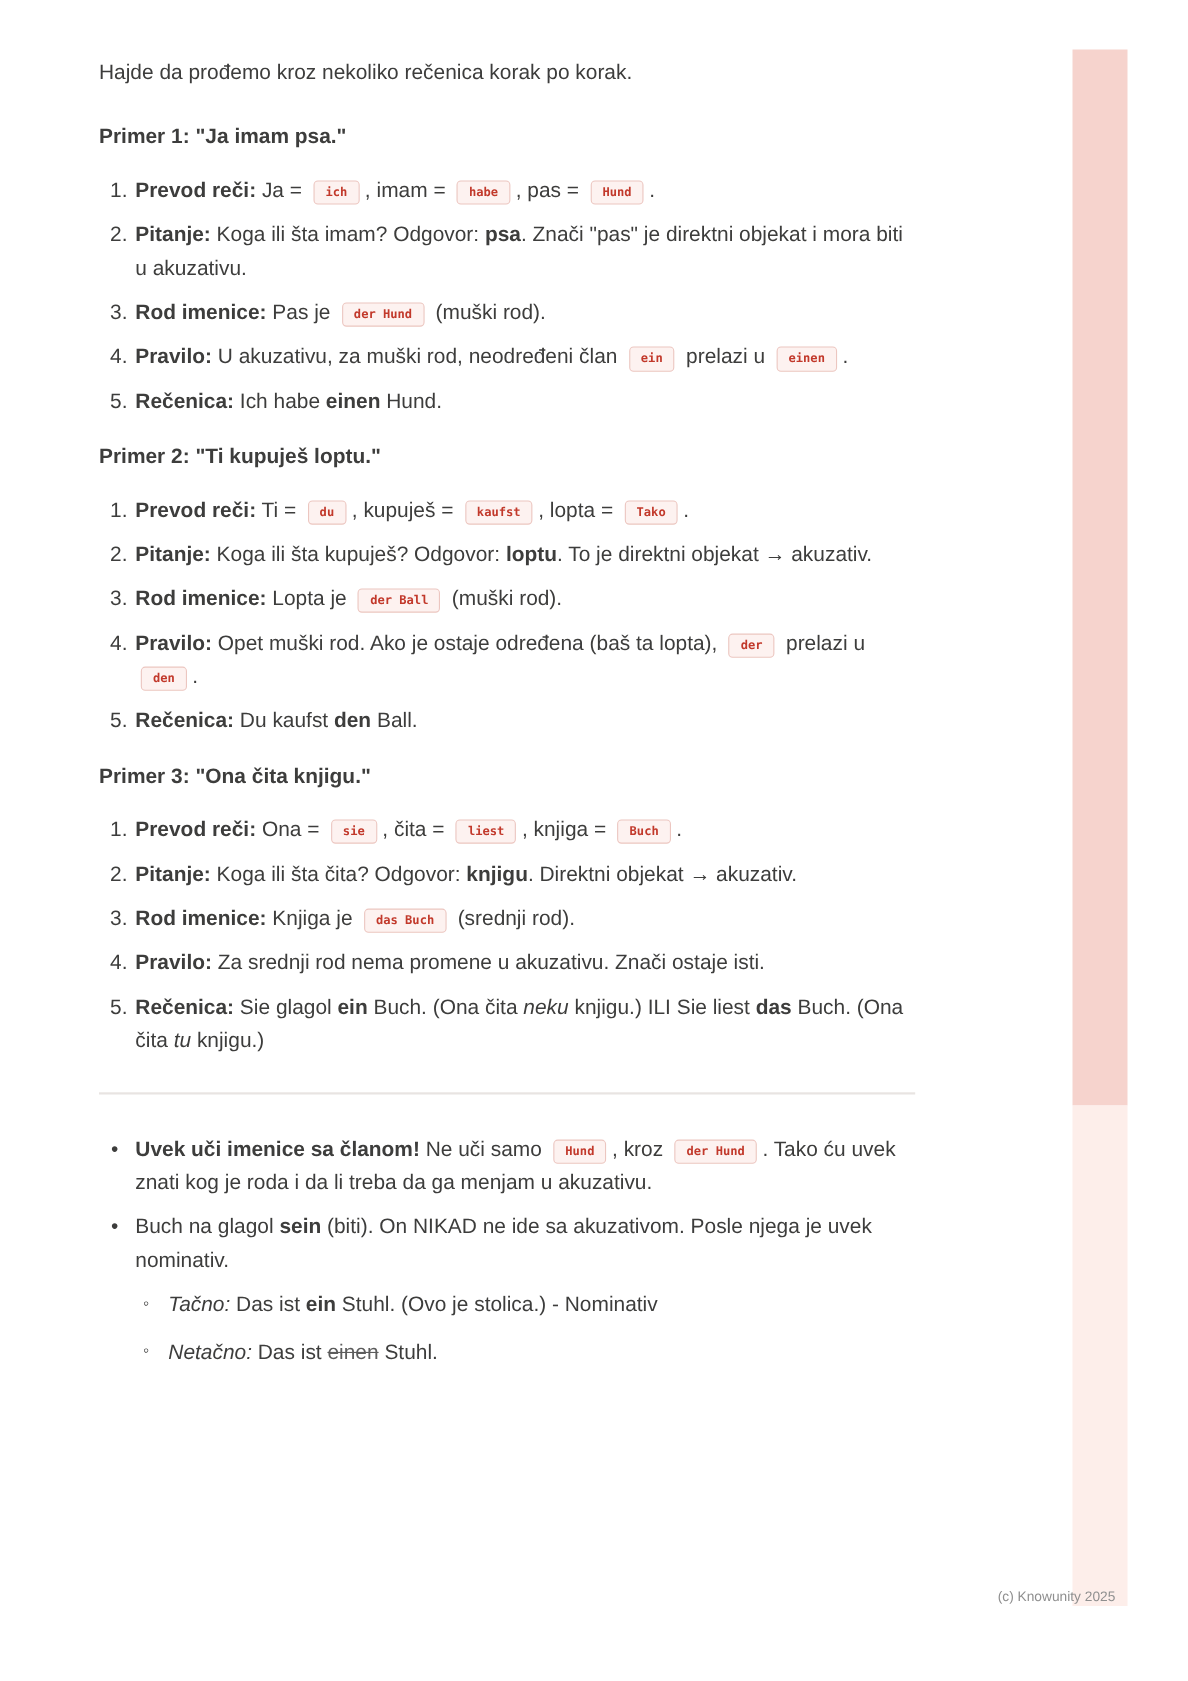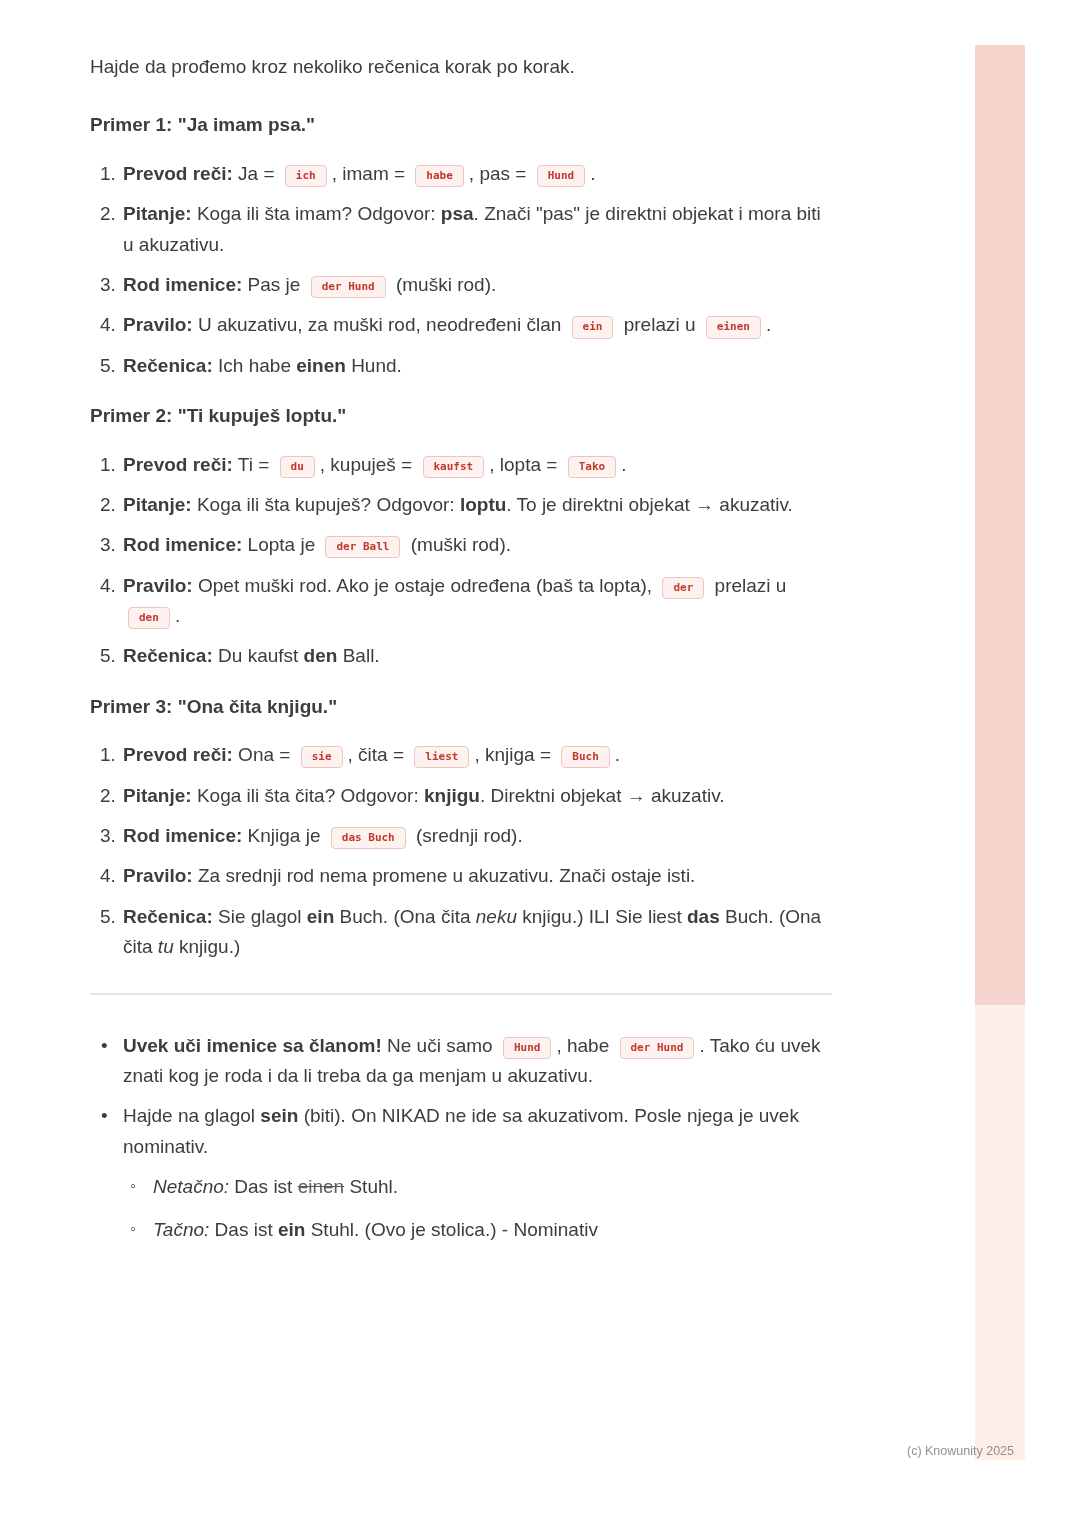--- a/index.html
+++ b/index.html
@@ -125,21 +125,21 @@
     <h3><span class="b">Primer 3: "Ona čita knjigu."</span></h3>
     <ol>
       <li><span class="b">Prevod reči:</span><span> Ona = </span><code class="chip">sie</code><span>, čita = </span><code class="chip">liest</code><span>, knjiga = </span><code class="chip">Buch</code><span>.</span></li>
       <li><span class="b">Pitanje:</span><span> Koga ili šta čita? Odgovor: </span><span class="b">knjigu</span><span>. Direktni objekat → akuzativ.</span></li>
       <li><span class="b">Rod imenice:</span><span> Knjiga je </span><code class="chip">das Buch</code><span> (srednji rod).</span></li>
       <li><span class="b">Pravilo:</span><span> Za srednji rod nema promene u akuzativu. Znači ostaje isti.</span></li>
       <li><span class="b">Rečenica:</span><span> Sie glagol </span><span class="b">ein</span><span> Buch. (Ona čita </span><span class="i">neku</span><span> knjigu.) ILI Sie liest </span><span class="b">das</span><span> Buch. (Ona čita </span><span class="i">tu</span><span> knjigu.)</span></li>
     </ol>
     <hr class="divider">
     <ul>
-      <li><span class="b">Uvek uči imenice sa članom!</span><span> Ne uči samo </span><code class="chip">Hund</code><span>, habe </span><code class="chip">der Hund</code><span>. Tako ću uvek znati kog je roda i da li treba da ga menjam u akuzativu.</span></li>
-      <li><span>Hajde na glagol </span><span class="b">sein</span><span> (biti). On NIKAD ne ide sa akuzativom. Posle njega je uvek nominativ.</span><ul class="sub">
+      <li><span class="b">Uvek uči imenice sa članom!</span><span> Ne uči samo </span><code class="chip">Hund</code><span>, kroz </span><code class="chip">der Hund</code><span>. Tako ću uvek znati kog je roda i da li treba da ga menjam u akuzativu.</span></li>
+      <li><span>Buch na glagol </span><span class="b">sein</span><span> (biti). On NIKAD ne ide sa akuzativom. Posle njega je uvek nominativ.</span><ul class="sub">
+          <li><span class="i">Tačno:</span><span> Das ist </span><span class="b">ein</span><span> Stuhl. (Ovo je stolica.) - Nominativ</span></li>
           <li><span class="i">Netačno:</span><span> Das ist </span><span class="s">einen</span><span> Stuhl.</span></li>
-          <li><span class="i">Tačno:</span><span> Das ist </span><span class="b">ein</span><span> Stuhl. (Ovo je stolica.) - Nominativ</span></li>
         </ul></li>
     </ul>
   </main>
 
 <span class="footer">(c) Knowunity 2025</span>
 
 </body></html>

